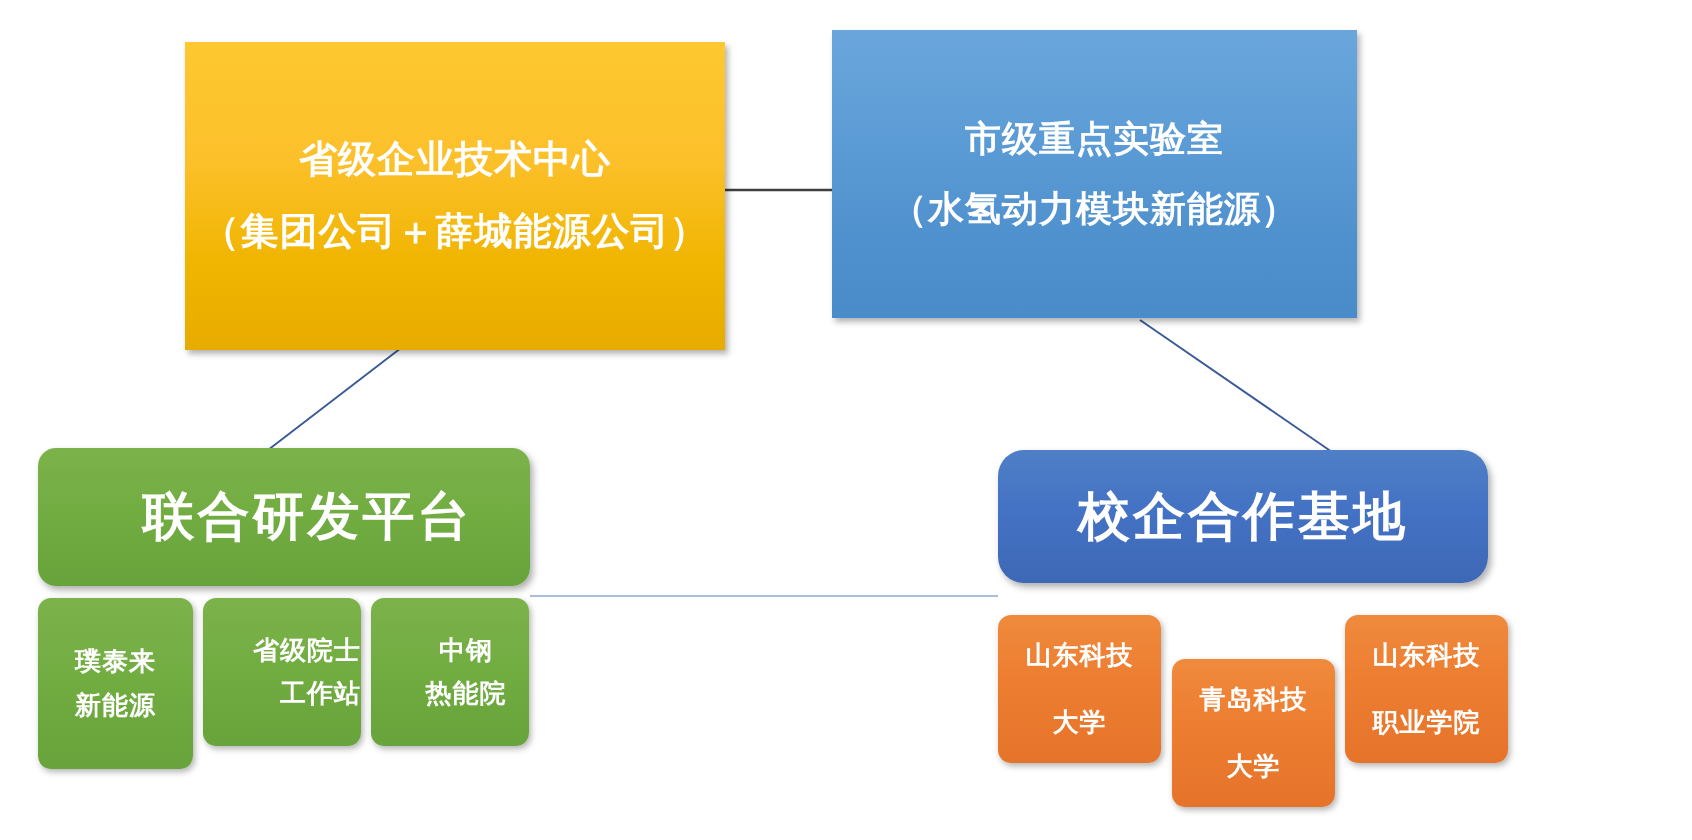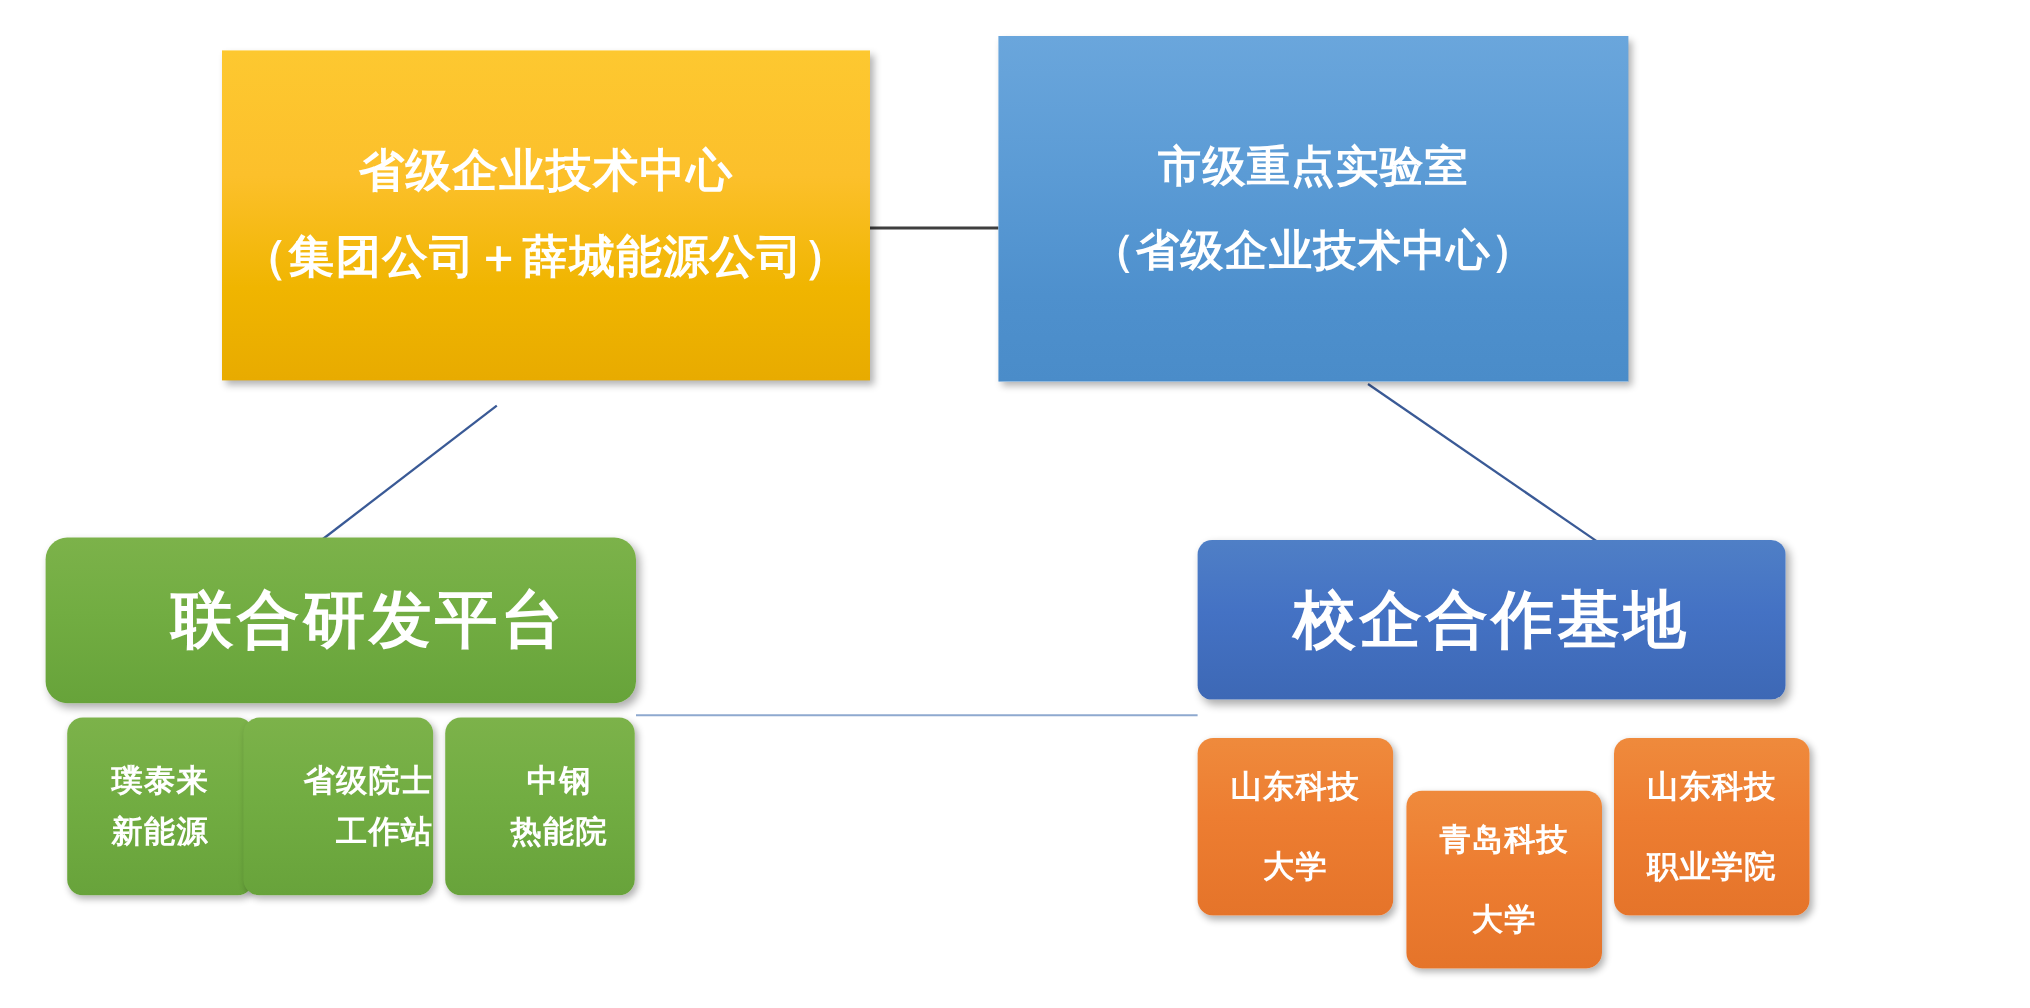--- a/index.html
+++ b/index.html
@@ -11,21 +11,21 @@
   #stage{position:relative;width:1692px;height:840px;background:#fff;}
 
   svg.connectors{position:absolute;left:0;top:0;width:1692px;height:840px;pointer-events:none;}
 
   .node{position:absolute;box-sizing:border-box;display:flex;flex-direction:column;
         align-items:center;justify-content:center;text-align:center;color:#ffffff;
         font-weight:bold;letter-spacing:1px;}
 
   
   #node-prov-tech{
-    left:185px;top:42px;width:540px;height:275px;
+    left:185px;top:42px;width:540px;height:308px;
     background:linear-gradient(to bottom,#fdc830 0%,#fcc02b 38%,#f0b500 72%,#e8ab00 100%);
     box-shadow:3px 4px 6px rgba(0,0,0,0.30);
   }
   #node-prov-tech .l1{font-size:38px;line-height:1.1;margin-bottom:30px;}
   #node-prov-tech .l2{font-size:38px;line-height:1.1;}
 
   
   #node-city-lab{
     left:832px;top:30px;width:525px;height:288px;
     background:linear-gradient(to bottom,#6aa6dc 0%,#5b9bd5 40%,#4e90cd 75%,#4a8cc9 100%);
@@ -37,36 +37,36 @@
   
   #node-joint-rd{
     left:38px;top:448px;width:492px;height:138px;border-radius:18px;
     background:linear-gradient(to bottom,#7cb24a 0%,#72ad42 45%,#67a33a 100%);
     box-shadow:3px 4px 7px rgba(0,0,0,0.32);
     font-size:52px;letter-spacing:3px;padding-left:47px;
   }
 
   
   #node-uni-coop{
-    left:998px;top:450px;width:490px;height:133px;border-radius:12px;
+    left:998px;top:450px;width:490px;height:133px;border-radius:26px;
     background:linear-gradient(to bottom,#4f7fc6 0%,#4472c4 45%,#3d68b5 100%);
     box-shadow:3px 4px 7px rgba(0,0,0,0.32);
     font-size:52px;letter-spacing:3px;align-items:center;
   }
 
   
   .chip{position:absolute;box-sizing:border-box;display:flex;flex-direction:column;
         align-items:center;justify-content:center;text-align:center;color:#fff;
         font-weight:bold;border-radius:13px;box-shadow:2px 3px 6px rgba(0,0,0,0.30);
         font-size:26px;line-height:1.05;letter-spacing:1px;}
   .chip .cl1{margin-bottom:16px;}
   .chip.green{background:linear-gradient(to bottom,#7cb24a 0%,#72ad42 45%,#68a33b 100%);}
   .chip.orange{background:linear-gradient(to bottom,#ef8a3c 0%,#ed7d31 45%,#e5742a 100%);gap:24px;}
 
-  #chip-putailai{left:56px;top:598px;width:155px;height:148px;}
+  #chip-putailai{left:38px;top:598px;width:155px;height:171px;}
   #chip-academician{left:203px;top:598px;width:158px;height:148px;align-items:flex-end;}
   #chip-zhonggang{left:371px;top:598px;width:158px;height:148px;padding-left:32px;}
 
   #chip-sdust{left:998px;top:615px;width:163px;height:148px;}
   #chip-qust{left:1172px;top:615px;width:163px;height:148px;margin-top:44px;}
   #chip-sdvc{left:1345px;top:615px;width:163px;height:148px;}
 </style>
 </head>
 <body>
 
@@ -83,21 +83,21 @@
     <line x1="530" y1="596" x2="998" y2="596" stroke="#8ea9cf" stroke-width="1.6"></line>
   </svg>
 
   <div class="node" id="node-prov-tech">
     <div class="l1">省级企业技术中心</div>
     <div class="l2">（集团公司＋薛城能源公司）</div>
   </div>
 
   <div class="node" id="node-city-lab">
     <div class="l1">市级重点实验室</div>
-    <div class="l2">（省级企业技术中心）</div>
+    <div class="l2">（水氢动力模块新能源）</div>
   </div>
 
   <div class="node" id="node-joint-rd">
     <div>联合研发平台</div>
   </div>
 
   <div class="node" id="node-uni-coop">
     <div>校企合作基地</div>
   </div>
 

